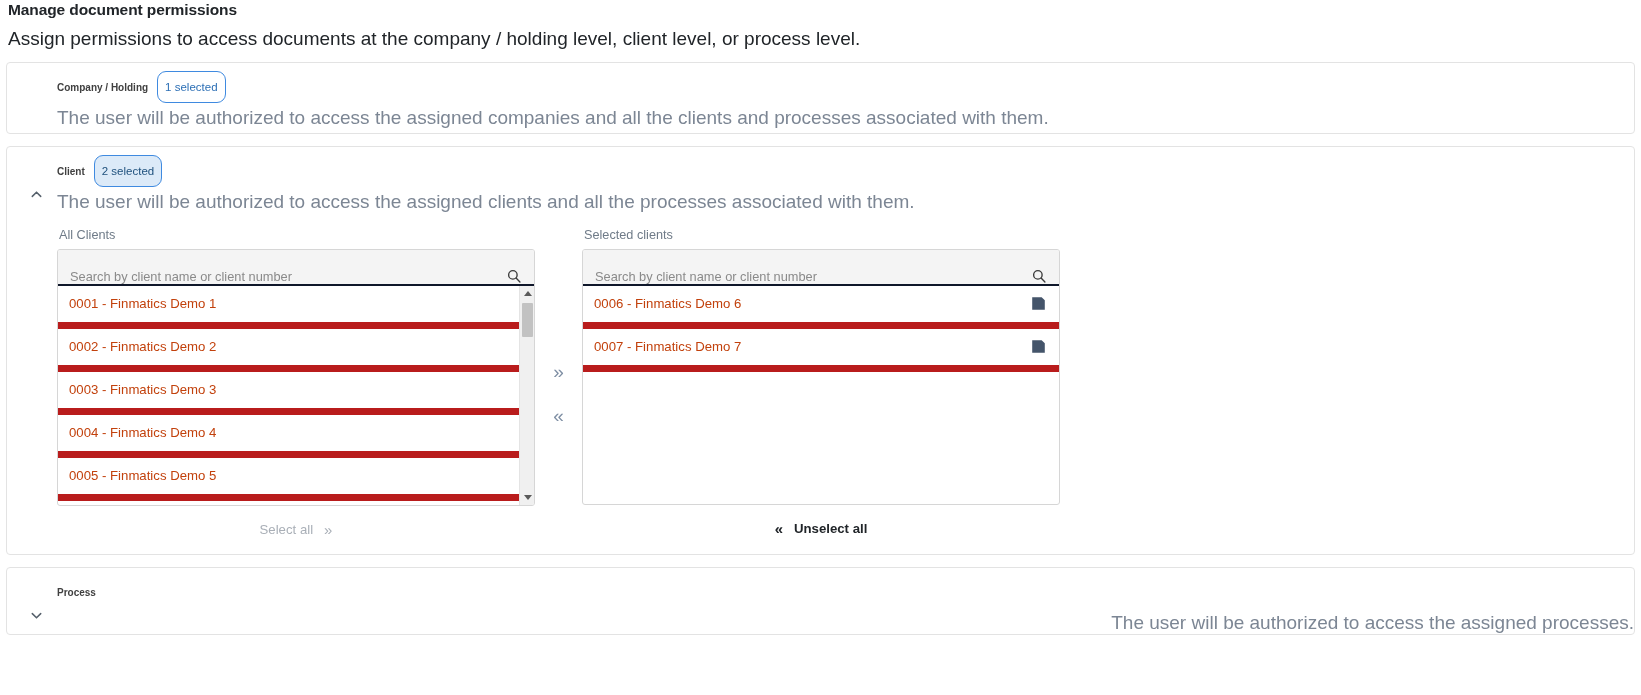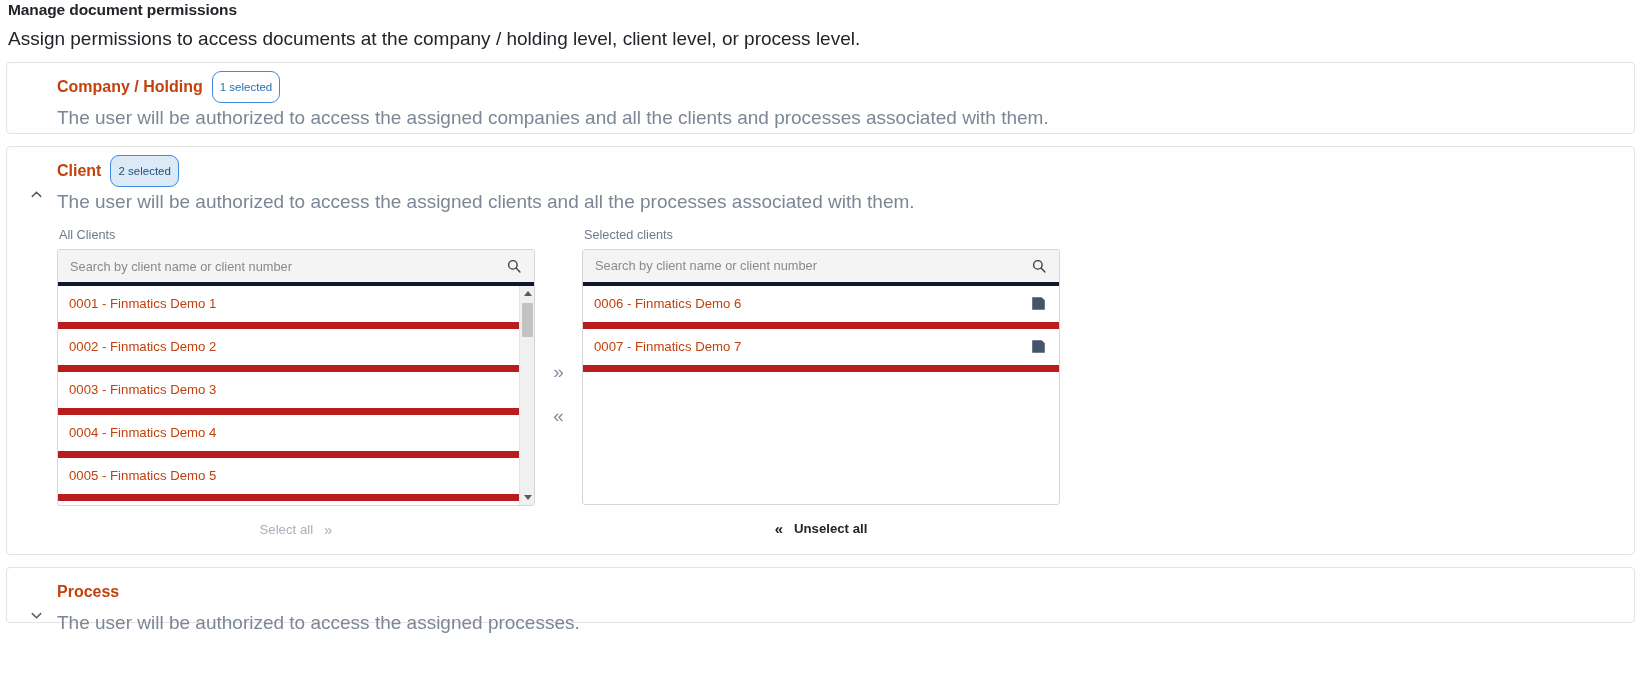--- a/index.html
+++ b/index.html
@@ -61,23 +61,23 @@
   .panel-inner {
     padding: 14px 0 14px 50px;
   }
   .panel-headrow {
     display: flex;
     align-items: center;
     gap: 9px;
     height: 20px;
   }
   .panel-heading {
-    font-size: 16px;
+    font-size: 10px;
     font-weight: bold;
-    color: #c2410c;
+    color: #404040;
   }
   .badge {
     display: inline-flex;
     align-items: center;
     height: 32px;
     padding: 0 7px;
     font-size: 11.5px;
     border-radius: 9px;
     border: 1px solid #3f8ae0;
     color: #2c6fb5;
@@ -92,21 +92,21 @@
   .panel-desc {
     font-size: 19px;
     color: #7c8694;
     margin-top: 10px;
   }
 
   
   #panel-company { height: 72px; }
   #panel-company .panel-chevron { top: 92px; }
 
-  #panel-process { height: 56px; }
+  #panel-process { height: 68px; text-align: right; }
   #panel-process .panel-chevron { top: 618px; }
 
   
   .dual {
     display: flex;
     align-items: flex-start;
     margin-top: 15px;
   }
   .list-col { width: 478px; }
   .col-label {
@@ -117,24 +117,24 @@
   }
 
   .list-box {
     border: 1px solid #d6d6d6;
     border-radius: 3px;
     background: #fff;
     overflow: hidden;
   }
   .search-row {
     display: flex;
-    align-items: center;
+    align-items: flex-end;
     height: 36px;
     background: #f4f4f4;
-    border-bottom: 4px solid #0f172a;
+    border-bottom: 2px solid #0f172a;
     padding: 0 12px 0 12px;
   }
   .search-input {
     flex: 1;
     border: 0;
     outline: none;
     background: transparent;
     font-family: "Liberation Sans", sans-serif;
     font-size: 12.8px;
     color: #212529;

